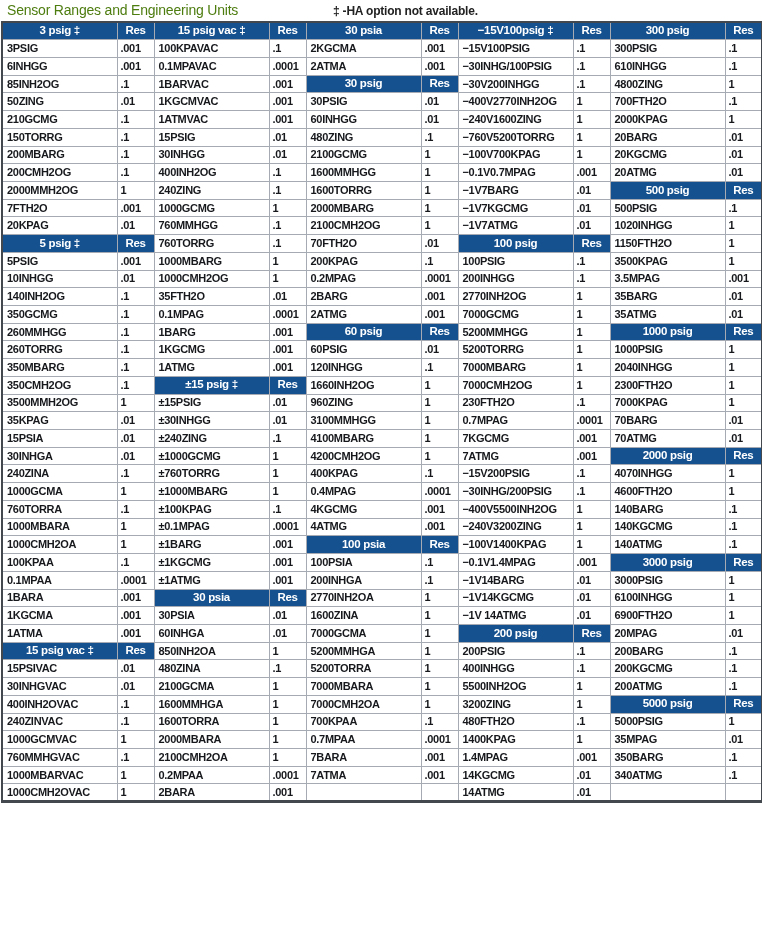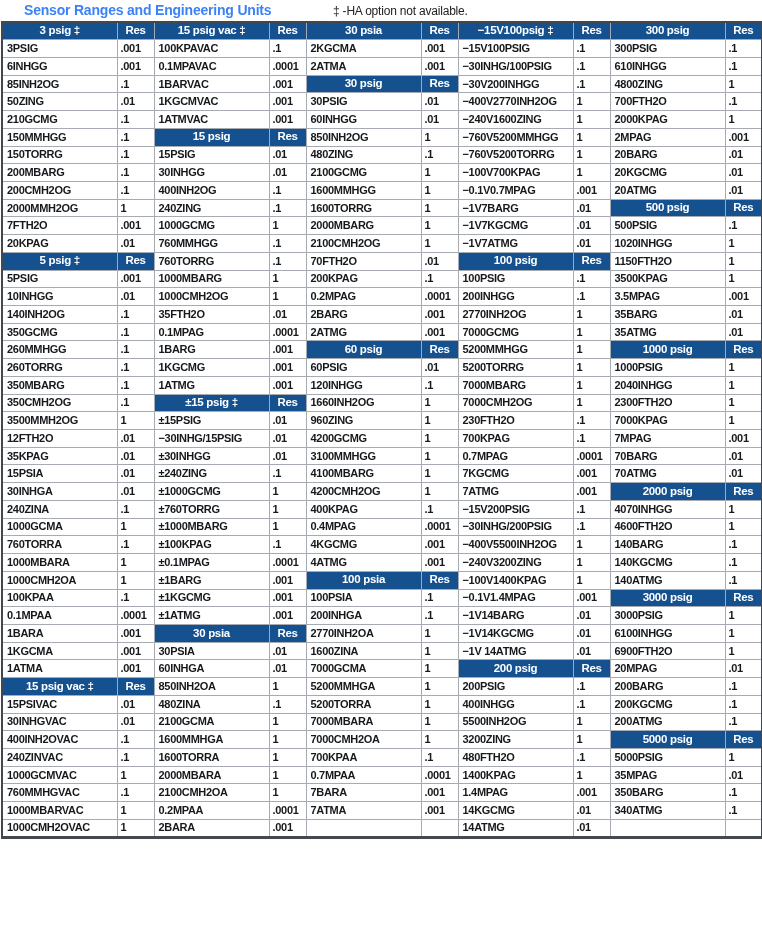--- a/index.html
+++ b/index.html
@@ -4,26 +4,26 @@
 <style>
   html,body{margin:0;padding:0;background:#ffffff;}
   body{
     width:762px;height:932px;overflow:hidden;position:relative;
     font-family:"Liberation Sans",sans-serif;
     -webkit-font-smoothing:antialiased;
   }
   .page{position:absolute;inset:0;}
   .title-row{position:relative;height:19px;padding-top:2px;}
   .title{
-    position:absolute;left:24px;top:2px;
-    font-size:14px;font-weight:bold;color:#3b82f6;letter-spacing:-0.2px;white-space:nowrap;
+    position:absolute;left:7px;top:2px;
+    font-size:14px;font-weight:normal;color:#4d7c0f;letter-spacing:-0.2px;white-space:nowrap;
   }
   .note{
     position:absolute;left:333px;top:4px;
-    font-size:12px;font-weight:normal;color:#222;letter-spacing:-0.2px;white-space:nowrap;
+    font-size:12px;font-weight:bold;color:#222;letter-spacing:-0.2px;white-space:nowrap;
   }
   table.sensor{
     border-collapse:collapse;table-layout:fixed;
     margin-left:1px;width:759px;
     border:2px solid var(--outer-border,#43484f);
     border-bottom-width:3px;
   }
   col.c-name{width:115px;}
   col.c-res{width:37px;}
   tr{height:17.72px;}
@@ -133,32 +133,20 @@
           <td>1ATMVAC</td>
           <td class="res">.001</td>
           <td>60INHGG</td>
           <td class="res">.01</td>
           <td>−240V1600ZING</td>
           <td class="res">1</td>
           <td>2000KPAG</td>
           <td class="res">1</td>
         </tr>
         <tr>
-          <td>150MMHGG</td>
-          <td class="res">.1</td>
-          <td class="hd">15 psig</td>
-          <td class="hd">Res</td>
-          <td>850INH2OG</td>
-          <td class="res">1</td>
-          <td>−760V5200MMHGG</td>
-          <td class="res">1</td>
-          <td>2MPAG</td>
-          <td class="res">.001</td>
-        </tr>
-        <tr>
           <td>150TORRG</td>
           <td class="res">.1</td>
           <td>15PSIG</td>
           <td class="res">.01</td>
           <td>480ZING</td>
           <td class="res">.1</td>
           <td>−760V5200TORRG</td>
           <td class="res">1</td>
           <td>20BARG</td>
           <td class="res">.01</td>
@@ -335,32 +323,20 @@
           <td>3500MMH2OG</td>
           <td class="res">1</td>
           <td>±15PSIG</td>
           <td class="res">.01</td>
           <td>960ZING</td>
           <td class="res">1</td>
           <td>230FTH2O</td>
           <td class="res">.1</td>
           <td>7000KPAG</td>
           <td class="res">1</td>
-        </tr>
-        <tr>
-          <td>12FTH2O</td>
-          <td class="res">.01</td>
-          <td>−30INHG/15PSIG</td>
-          <td class="res">.01</td>
-          <td>4200GCMG</td>
-          <td class="res">1</td>
-          <td>700KPAG</td>
-          <td class="res">.1</td>
-          <td>7MPAG</td>
-          <td class="res">.001</td>
         </tr>
         <tr>
           <td>35KPAG</td>
           <td class="res">.01</td>
           <td>±30INHGG</td>
           <td class="res">.01</td>
           <td>3100MMHGG</td>
           <td class="res">1</td>
           <td>0.7MPAG</td>
           <td class="res">.0001</td>

